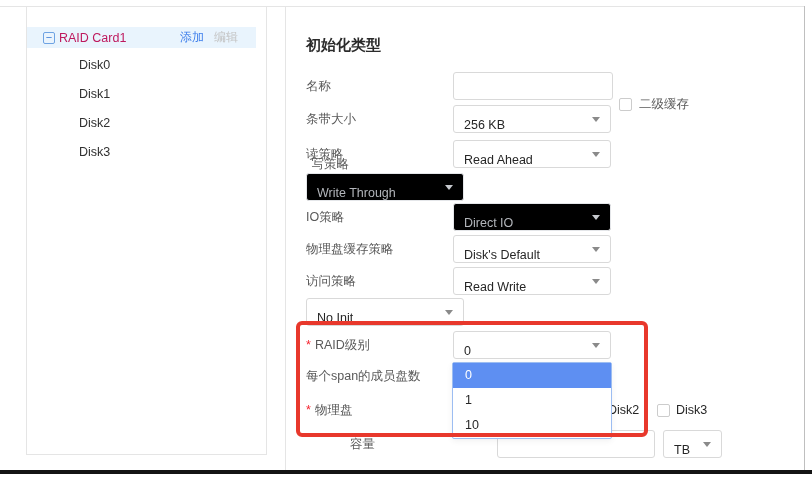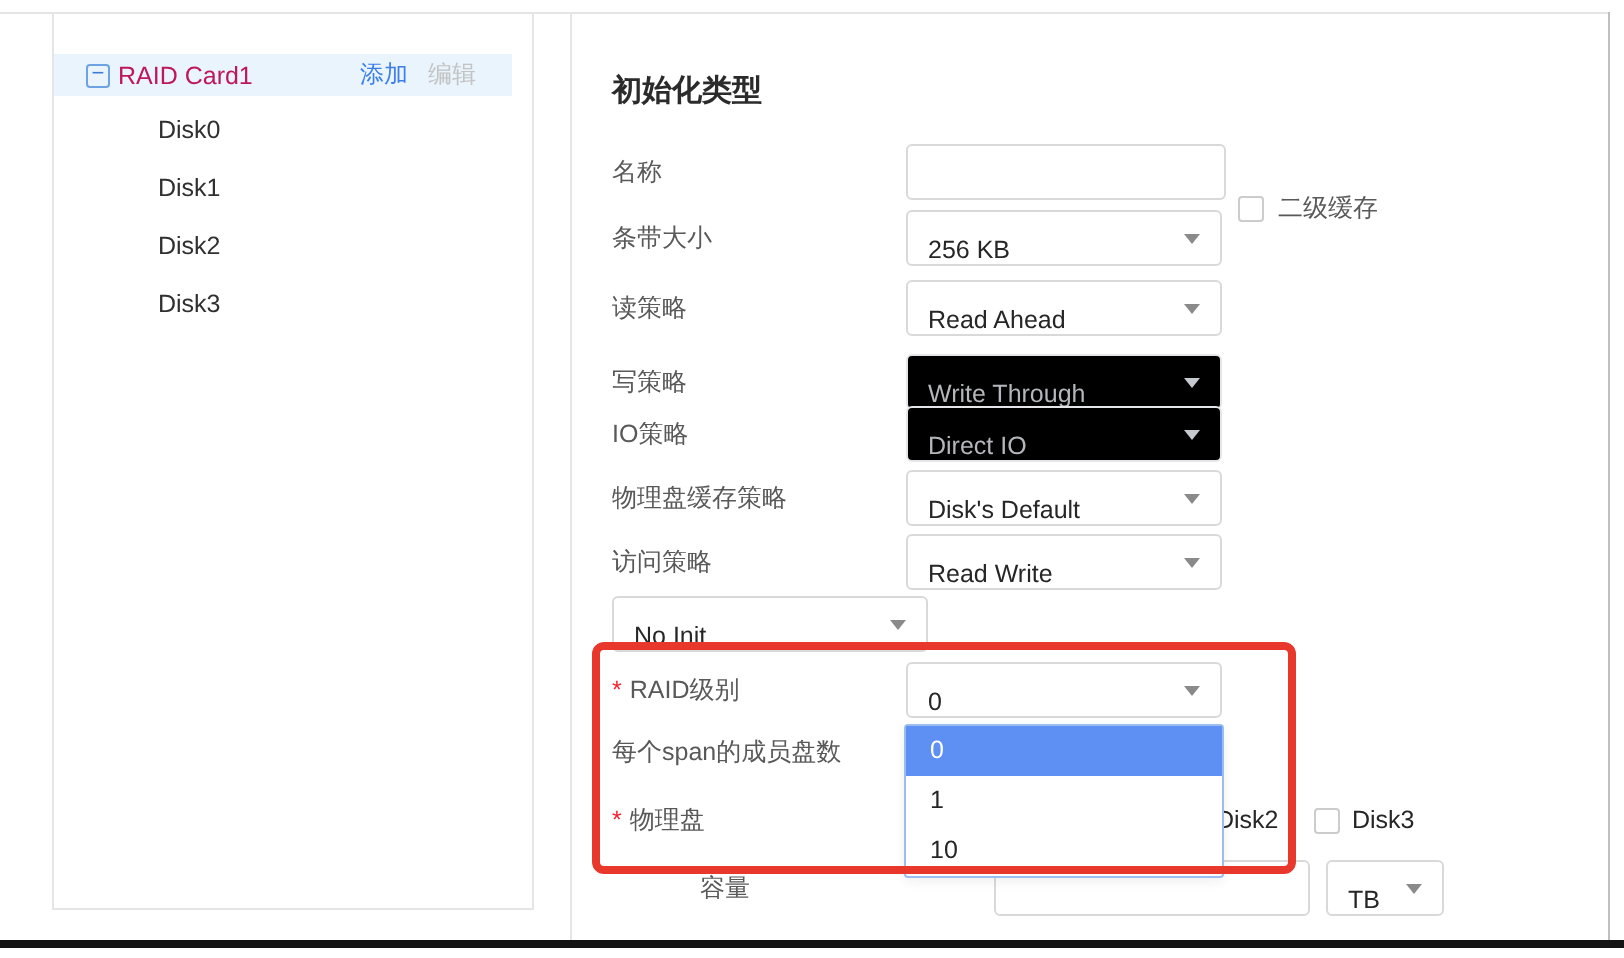--- a/index.html
+++ b/index.html
@@ -106,21 +106,21 @@
     </div>
 
     <div class="row" style="top:133px;">
       <span class="flabel">读策略</span>
       <div class="select">
         <span>Read Ahead</span>
         <span class="arrow"></span>
       </div>
     </div>
 
-    <div class="row" style="top:170px;">
+    <div class="row" style="top:149px;flex-direction:column;">
       <span class="flabel">写策略</span>
       <div class="select disabled">
         <span>Write Through</span>
         <span class="arrow"></span>
       </div>
     </div>
 
     <div class="row" style="top:196px;">
       <span class="flabel">IO策略</span>
       <div class="select disabled">

